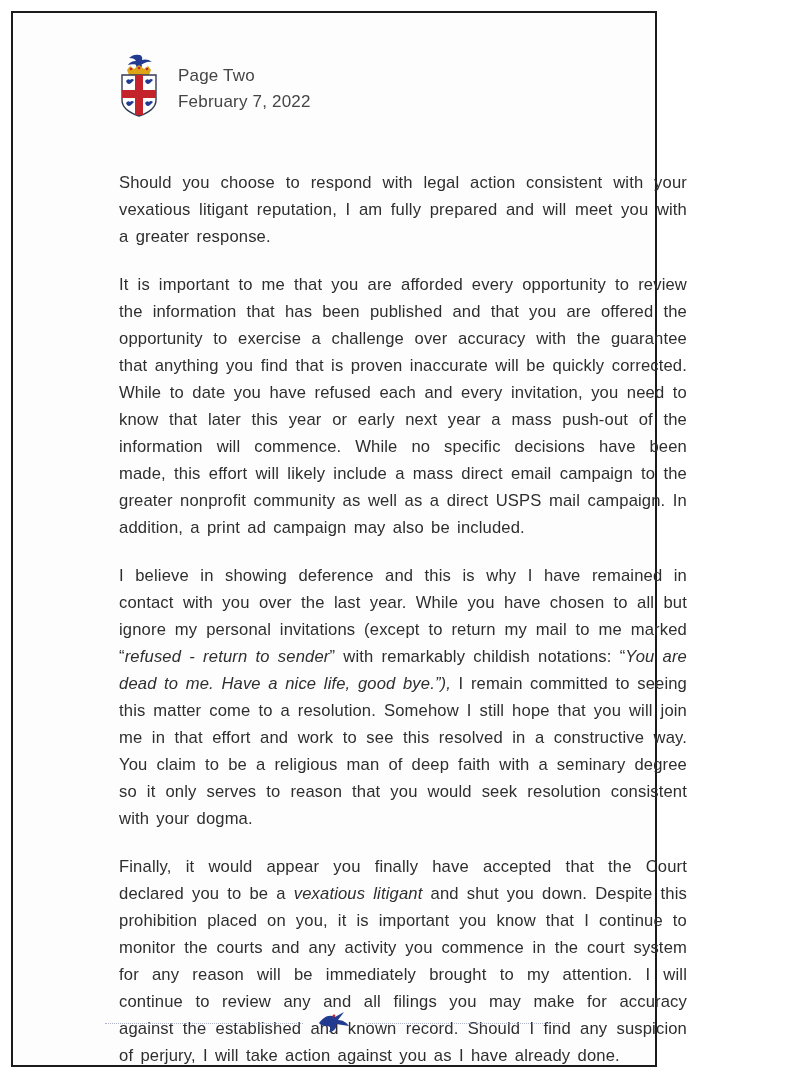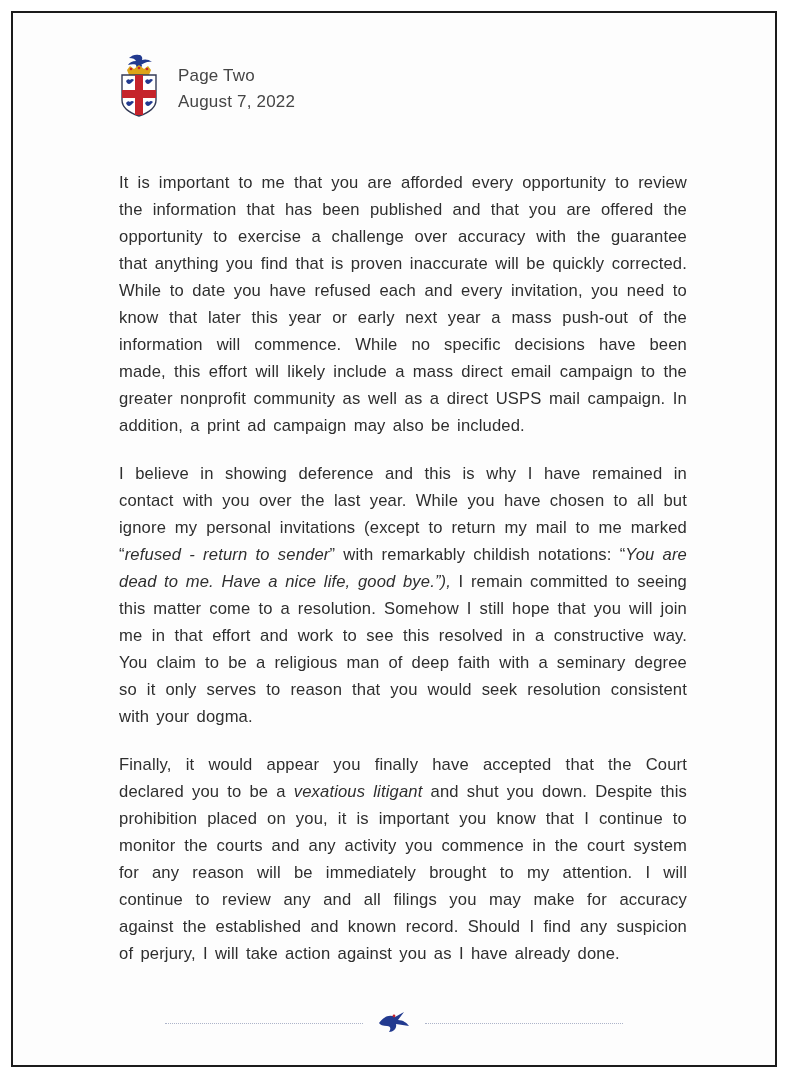--- a/index.html
+++ b/index.html
@@ -1,21 +1,21 @@
 <!DOCTYPE html>
 <html><head>
 <meta charset="utf-8">
 <style>
   html,body{margin:0;padding:0;background:#ffffff;}
   body{
     width:792px;height:1080px;position:relative;overflow:hidden;
     font-family:"Liberation Sans","DejaVu Sans",sans-serif;
   }
   .page{
-    position:absolute;left:11px;top:11px;width:766px;height:1056px;
+    position:absolute;left:11px;top:11px;width:646px;height:1056px;
     border:2px solid #1b1b1b;background:#fdfdfd;box-sizing:border-box;
   }
   .letter-header{
     position:absolute;left:101px;top:40px;
     display:flex;align-items:flex-start;gap:14px;
   }
   .crest{width:50px;height:64px;flex:0 0 auto;}
   .header-text{padding-top:10px;color:#3a3a3a;}
   .header-text .line{
     font-size:17px;line-height:26px;letter-spacing:.2px;color:#454545;
@@ -61,25 +61,26 @@
 
       <g fill="#223a8f">
         <path d="M12 28 q2 -3 4 -1 q2 -2 4 0 l-3 3 q-2 2 -4 0 Z"></path>
         <path d="M31 28 q2 -3 4 -1 q2 -2 4 0 l-3 3 q-2 2 -4 0 Z"></path>
         <path d="M12 50 q2 -3 4 -1 q2 -2 4 0 l-3 3 q-2 2 -4 0 Z"></path>
         <path d="M31 50 q2 -3 4 -1 q2 -2 4 0 l-3 3 q-2 2 -4 0 Z"></path>
       </g>
     </svg>
     <div class="header-text">
       <div class="line">Page Two</div>
-      <div class="line">August 7, 2022</div>
+      <div class="line">February 7, 2022</div>
     </div>
   </div>
 
   <div class="letter-body">
+      <p><span>Should you choose to respond with legal action consistent with your vexatious litigant reputation, I am fully prepared and will meet you with a greater response.</span></p>
       <p><span>It is important to me that you are afforded every opportunity to review the information that has been published and that you are offered the opportunity to exercise a challenge over accuracy with the guarantee that anything you find that is proven inaccurate will be quickly corrected. While to date you have refused each and every invitation, you need to know that later this year or early next year a mass push-out of the information will commence. While no specific decisions have been made, this effort will likely include a mass direct email campaign to the greater nonprofit community as well as a direct USPS mail campaign. In addition, a print ad campaign may also be included.</span></p>
       <p><span>I believe in showing deference and this is why I have remained in contact with you over the last year. While you have chosen to all but ignore my personal invitations (except to return my mail to me marked “</span><em>refused - return to sender</em><span>” with remarkably childish notations: “</span><em>You are dead to me. Have a nice life, good bye.”),</em><span> I remain committed to seeing this matter come to a resolution. Somehow I still hope that you will join me in that effort and work to see this resolved in a constructive way. You claim to be a religious man of deep faith with a seminary degree so it only serves to reason that you would seek resolution consistent with your dogma.</span></p>
       <p><span>Finally, it would appear you finally have accepted that the Court declared you to be a </span><em>vexatious litigant</em><span> and shut you down. Despite this prohibition placed on you, it is important you know that I continue to monitor the courts and any activity you commence in the court system for any reason will be immediately brought to my attention. I will continue to review any and all filings you may make for accuracy against the established and known record. Should I find any suspicion of perjury, I will take action against you as I have already done.</span></p>
     </div>
 
   <div class="letter-footer">
     <div class="footer-rule"></div>
     <svg class="footer-bird" viewBox="0 0 34 24" aria-hidden="true">
       <path d="M2 12 C7 5 13 3 18 6 L27 1 L21 9 C26 9 30 12 32 15 L19 13 C20 17 17 21 12 21 C14 18 14 15 10 15 C6 15 3 14 2 12 Z" fill="#223a8f"></path>
       <circle cx="17" cy="5" r="1.4" fill="#c5232b"></circle>

